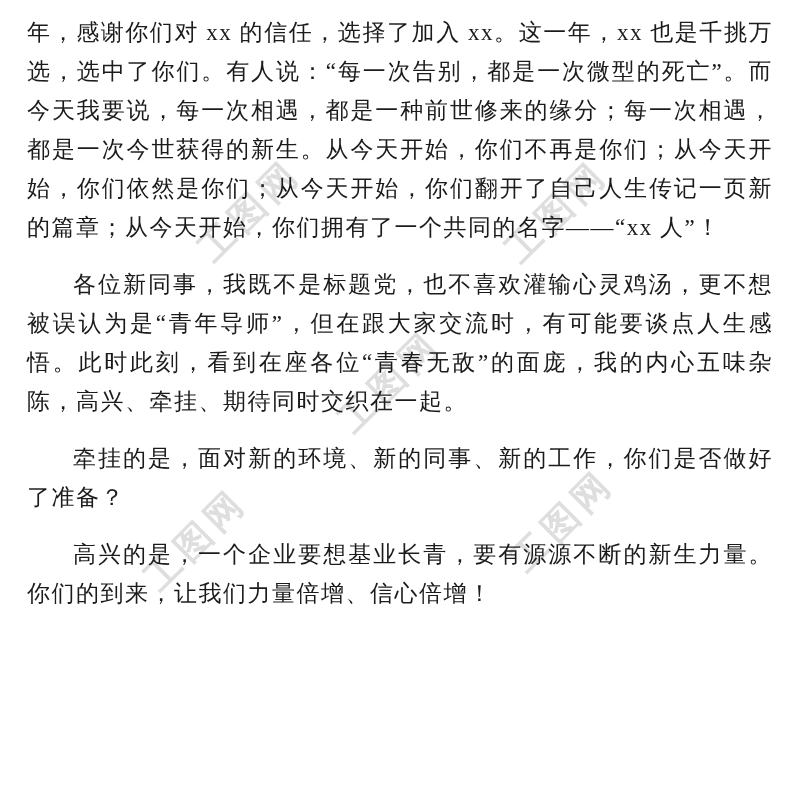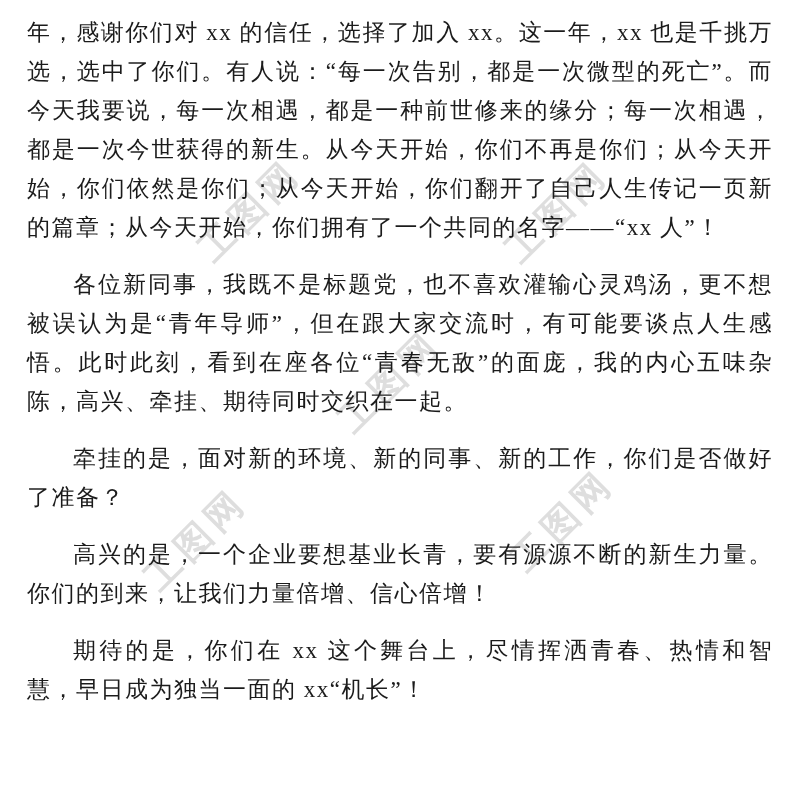--- a/index.html
+++ b/index.html
@@ -56,15 +56,14 @@
       <div class="wm" style="left: 557px; top: 212px; color: rgb(217, 217, 217); transform: translate(-50%, -50%) rotate(-45deg);">工图网</div>
       <div class="wm" style="left: 390px; top: 382px; color: rgb(217, 217, 217); transform: translate(-50%, -50%) rotate(-45deg);">工图网</div>
       <div class="wm" style="left: 196px; top: 540px; color: rgb(217, 217, 217); transform: translate(-50%, -50%) rotate(-45deg);">工图网</div>
       <div class="wm" style="left: 563px; top: 521px; color: rgb(217, 217, 217); transform: translate(-50%, -50%) rotate(-45deg);">工图网</div>
     </div>
   <div class="content" style="color: rgb(27, 27, 27);">
       <p class="para">年，感谢你们对 xx 的信任，选择了加入 xx。这一年，xx 也是千挑万选，选中了你们。有人说：“每一次告别，都是一次微型的死亡”。而今天我要说，每一次相遇，都是一种前世修来的缘分；每一次相遇，都是一次今世获得的新生。从今天开始，你们不再是你们；从今天开始，你们依然是你们；从今天开始，你们翻开了自己人生传记一页新的篇章；从今天开始，你们拥有了一个共同的名字——“xx 人”！</p>
       <p class="para indent">各位新同事，我既不是标题党，也不喜欢灌输心灵鸡汤，更不想被误认为是“青年导师”，但在跟大家交流时，有可能要谈点人生感悟。此时此刻，看到在座各位“青春无敌”的面庞，我的内心五味杂陈，高兴、牵挂、期待同时交织在一起。</p>
       <p class="para indent">牵挂的是，面对新的环境、新的同事、新的工作，你们是否做好了准备？</p>
       <p class="para indent">高兴的是，一个企业要想基业长青，要有源源不断的新生力量。你们的到来，让我们力量倍增、信心倍增！</p>
-      <p class="para indent">期待的是，你们在 xx 这个舞台上，尽情挥洒青春、热情和智慧，早日成为独当一面的 xx“机长”！</p>
     </div>
 </div>
 
 </body></html>

